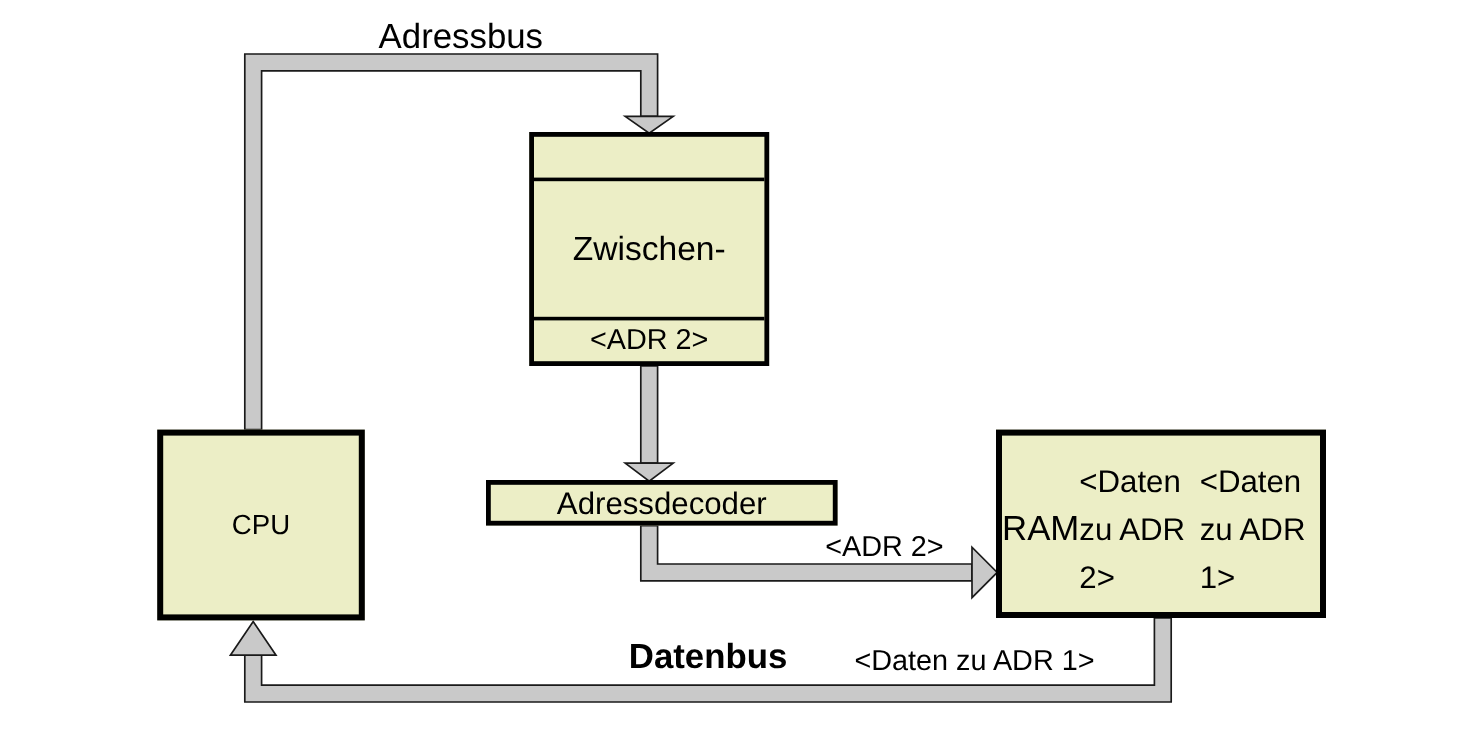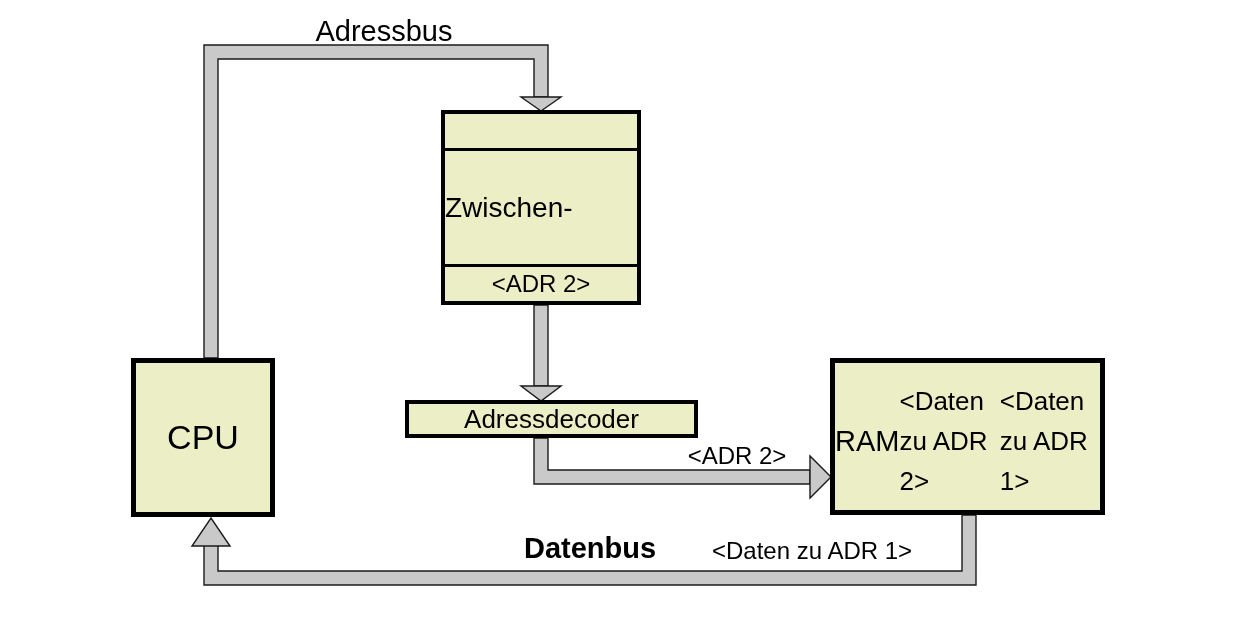--- a/index.html
+++ b/index.html
@@ -11,30 +11,30 @@
   .canvas{
     position:relative;width:1234px;height:617px;background:#ffffff;
     font-family:"Liberation Sans", sans-serif;color:var(--ink);overflow:hidden;
   }
   .bus-layer{position:absolute;left:0;top:0;}
   .bus{fill:var(--bus-fill);stroke:#1a1a1a;stroke-width:1.4;}
   .box{
     position:absolute;box-sizing:border-box;background:var(--box-fill);
     border:5px solid #000;display:flex;align-items:center;justify-content:center;
   }
-  .cpu-box{left:131px;top:358px;width:144px;height:159px;font-size:34px;}
+  .cpu-box{left:131px;top:358px;width:173px;height:159px;font-size:23px;}
   .zs-box{
     left:441px;top:110px;width:200px;height:195px;border-width:4px;
     flex-direction:column;align-items:stretch;justify-content:flex-start;padding:0;
   }
   .zs-top{height:34px;flex:0 0 34px;}
   .zs-divider{height:3px;background:#000;flex:0 0 3px;}
   .zs-mid{
     flex:1 1 auto;display:flex;flex-direction:column;justify-content:center;
-    font-size:28px;line-height:37px;
+    align-items:center;font-size:28px;line-height:37px;
   }
   .zs-bottom{
     flex:0 0 34px;display:flex;align-items:center;justify-content:center;font-size:24px;
   }
   .decoder-box{left:405px;top:400px;width:293px;height:38px;border-width:4px;font-size:26px;}
   .ram-box{
     left:830px;top:358px;width:275px;height:157px;
     flex-direction:row;justify-content:flex-start;align-items:center;padding-top:8px;
   }
   .ram-title{font-size:29px;line-height:34px;}

